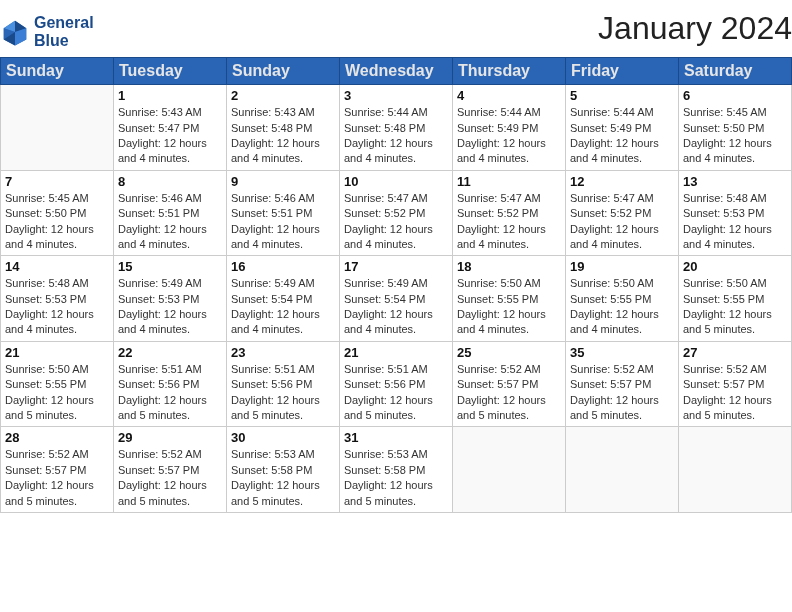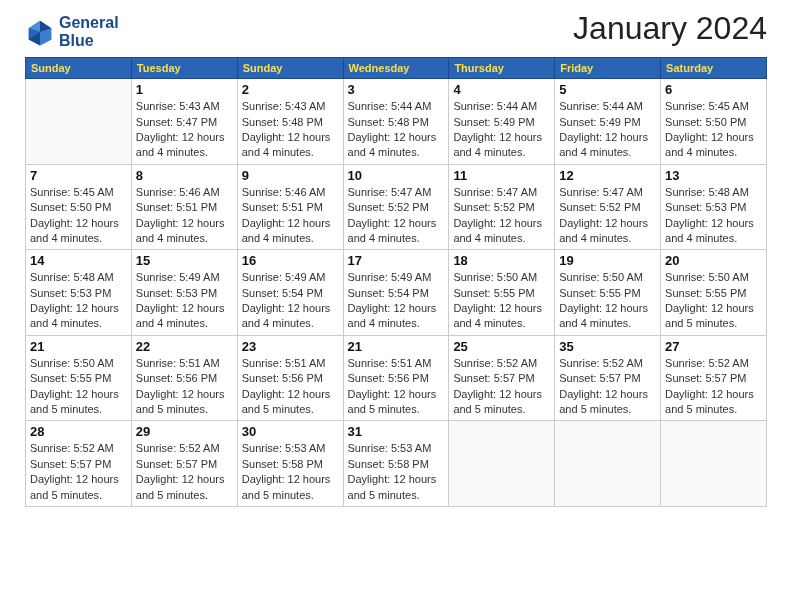--- a/index.html
+++ b/index.html
@@ -6,21 +6,21 @@
     body {
       font-family: Arial, sans-serif;
       background: #fff;
       width: 792px;
       height: 612px;
       overflow: hidden;
     }
     .page {
       width: 792px;
       height: 612px;
-      padding: 10px 25px;
+      padding: 10px 0;
       background: #fff;
     }
     .header {
       display: flex;
       justify-content: space-between;
       align-items: flex-start;
       margin-bottom: 8px;
     }
     .logo {
       display: flex;
@@ -51,22 +51,22 @@
       font-size: 16px;
       color: #444;
     }
     .calendar {
       width: 100%;
       border-collapse: collapse;
       table-layout: fixed;
     }
     .calendar th {
       background-color: #2a65b5;
-      color: #fde047;
-      font-size: 11px;
+      color: #e5e5e5;
+      font-size: 16px;
       font-weight: bold;
       padding: 4px 5px;
       text-align: left;
       border: 1px solid #1a4a8a;
     }
     .calendar td {
       border: 1px solid #ccc;
       vertical-align: top;
       padding: 3px 4px;
       font-size: 9.5px;

